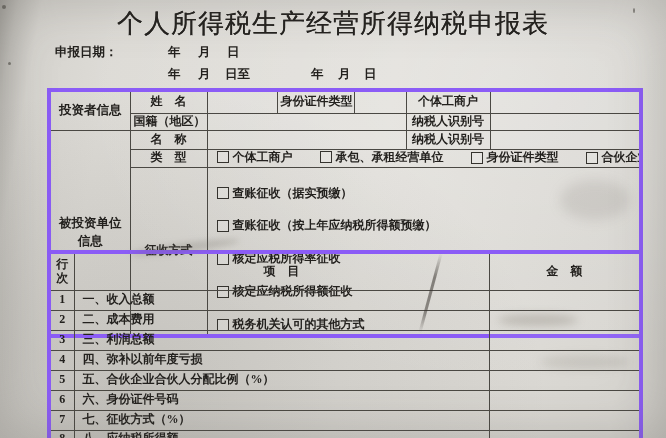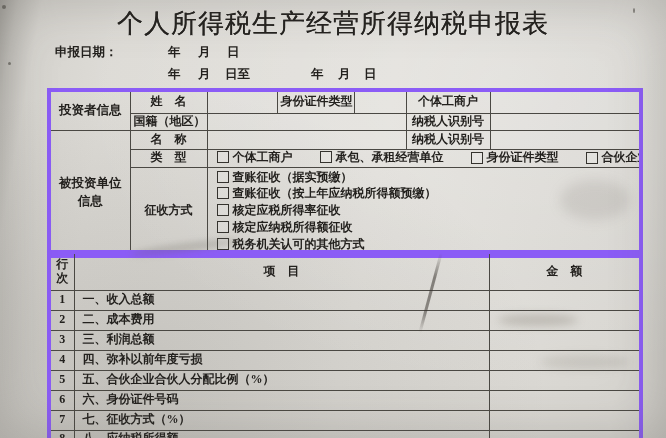--- a/index.html
+++ b/index.html
@@ -35,21 +35,21 @@
   .formtbl{position:absolute;left:47px;width:596px;background:transparent;}
   .formtbl td{
     border:1px solid #4a4843;
     padding:0 3px;font-size:12px;line-height:1.15;
     overflow:hidden;white-space:nowrap;
   }
   .formtbl{border:4px solid #8b5cf6;}
   td.cat{text-align:center;font-weight:600;font-size:12.5px;white-space:normal;line-height:1.5;}
   td.lbl{text-align:center;font-weight:600;}
   td.blank{background:rgba(255,255,255,.06);}
-  .cbline{display:flex;align-items:flex-start;margin:3px 0 3px 6px;font-weight:600;}
+  .cbline{display:flex;align-items:center;margin:19px 0 3px 6px;font-weight:600;}
   .cbrow{display:flex;align-items:center;gap:27px;margin-left:6px;font-weight:600;}
   .cb{
     display:inline-block;width:10px;height:10px;margin-right:4px;
     border:1.4px solid #35332e;background:rgba(255,255,255,.15);flex:0 0 auto;
   }
   
   .rowno{text-align:center;font-weight:600;}
   .hdr{text-align:center;font-weight:bold;font-size:13px;}
   td.item{padding-left:8px;font-weight:600;}
   .stack{display:block;text-align:center;}

